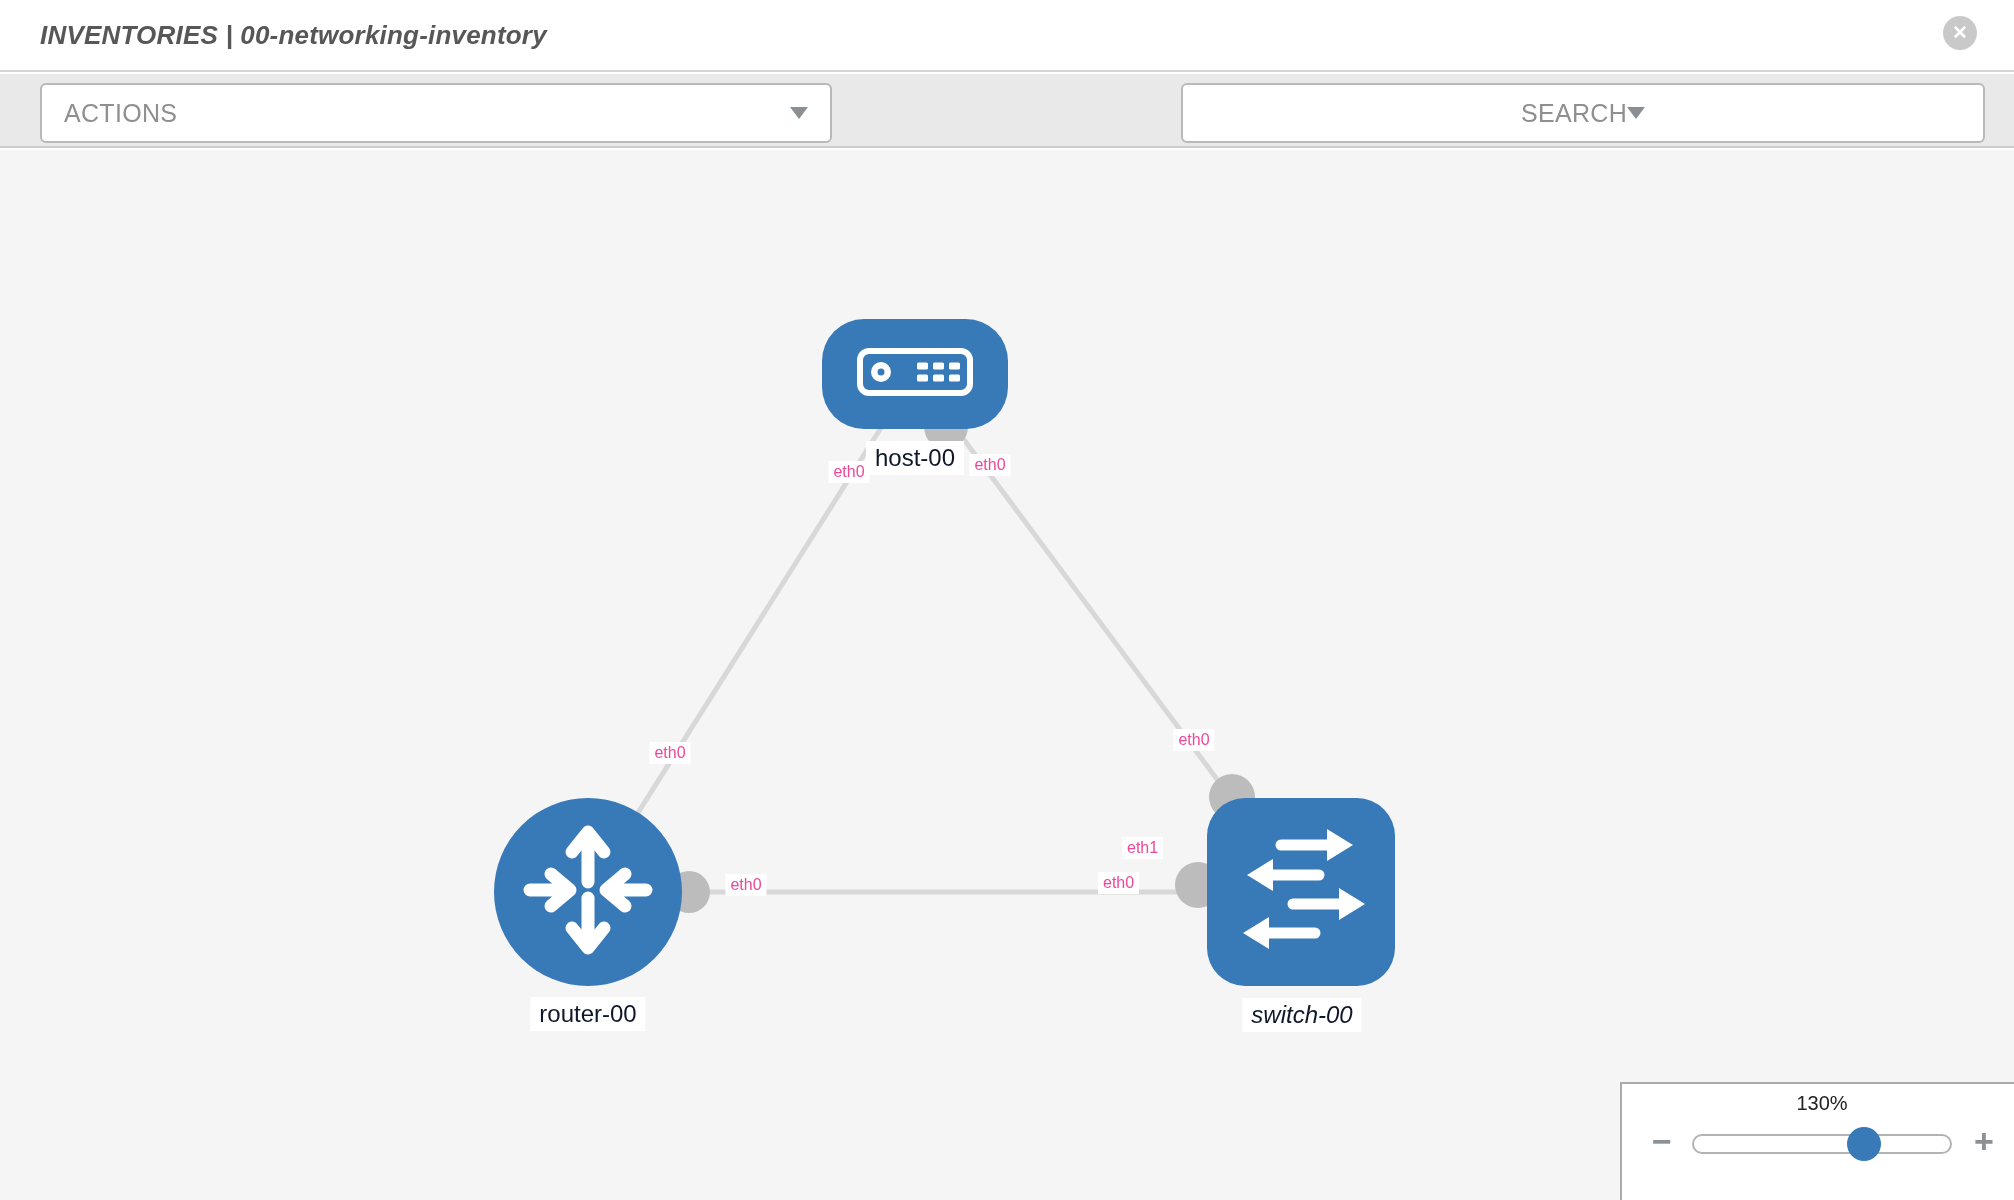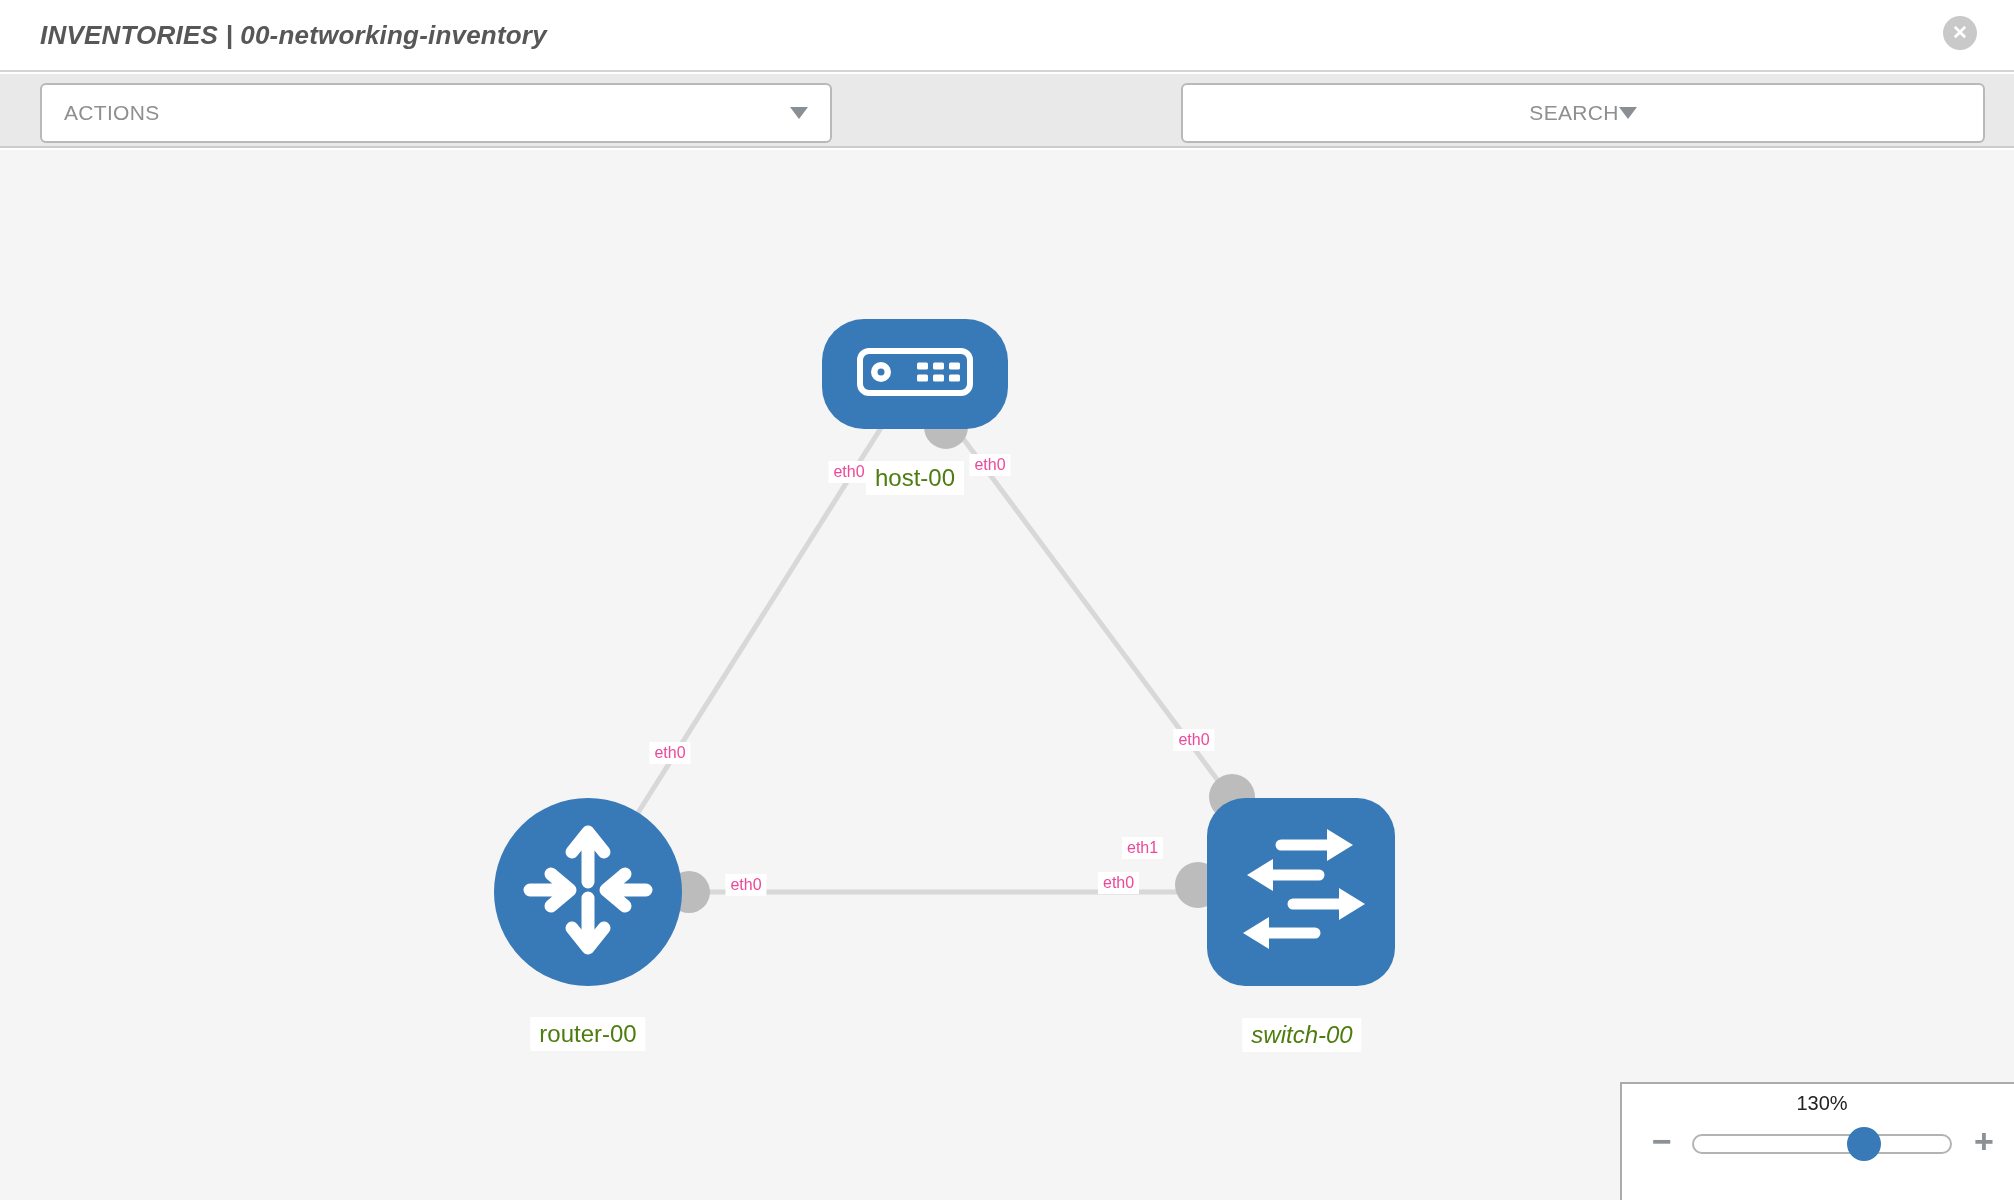--- a/index.html
+++ b/index.html
@@ -14,21 +14,21 @@
   .close-btn { position:absolute; left:1943px; top:16px; width:34px; height:34px;
                border-radius:50%; background:#c9c9c9; color:#fff; text-align:center;
                line-height:34px; font-size:19px; font-weight:700; cursor:pointer; }
 
   
   .toolbar { position:absolute; left:0; top:74px; width:2014px; height:74px;
              background:#e9e9e9; border-bottom:2px solid #cccccc; }
   .dropdown { position:absolute; top:9px; height:60px; background:#fff;
               border:2px solid #b9b9b9; border-radius:6px; display:flex;
               align-items:center; justify-content:space-between; padding:0 22px;
-              font-size:21px; color:#8f8f8f; letter-spacing:.3px; }
+              font-size:25px; color:#8f8f8f; letter-spacing:.3px; }
   .dd-actions { left:40px;  width:792px; }
   .dd-search  { left:1181px; width:804px;justify-content:center; }
   .caret { width:0; height:0; border-left:9px solid transparent;
            border-right:9px solid transparent; border-top:12px solid #8a8f94; }
   .tool-icon { position:absolute; top:99px; width:32px; height:32px; cursor:pointer; }
   .tool-icon svg { width:100%; height:100%; fill:#8a9197; }
   .icon-wrench { left:1049px; }
   .icon-key { left:1117px; }
   .icon-key svg { transform:scaleX(-1); }
 
@@ -38,21 +38,21 @@
   .edges { position:absolute; left:0; top:0; }
 
   .node { position:absolute; background:#3879b7; display:flex; align-items:center;
           justify-content:center; cursor:pointer; z-index:2; }
   .node-host   { left:822px; top:169px; width:186px; height:110px; border-radius:42px; }
   .node-router { left:494px; top:648px; width:188px; height:188px; border-radius:50%; }
   .node-switch { left:1207px; top:648px; width:188px; height:188px; border-radius:38px; }
 
   .chip { position:absolute; background:#fff; color:#3c3c3c; white-space:nowrap;
           z-index:3; transform:translate(-50%,-50%); }
-  .node-label { font-size:24px; padding:3px 9px; color:#4d7c0f;margin-top:20px; }
+  .node-label { font-size:24px; padding:3px 9px; color:#0f172a; }
   .if-label { font-size:16px; padding:2px 5px; color:#ec4899; }
   .if-abs { transform:none; }   
 
   
   .zoom-panel { position:absolute; left:1620px; top:1082px; width:400px; height:140px;
                 background:#fff; border:2px solid #ababab; }
   .zoom-level { position:absolute; left:0; top:8px; width:400px; text-align:center;
                 font-size:20px; color:#222; }
   .zoom-minus, .zoom-plus { position:absolute; top:40px; font-size:34px; font-weight:700;
                             color:#8a9197; cursor:pointer; line-height:34px; }

